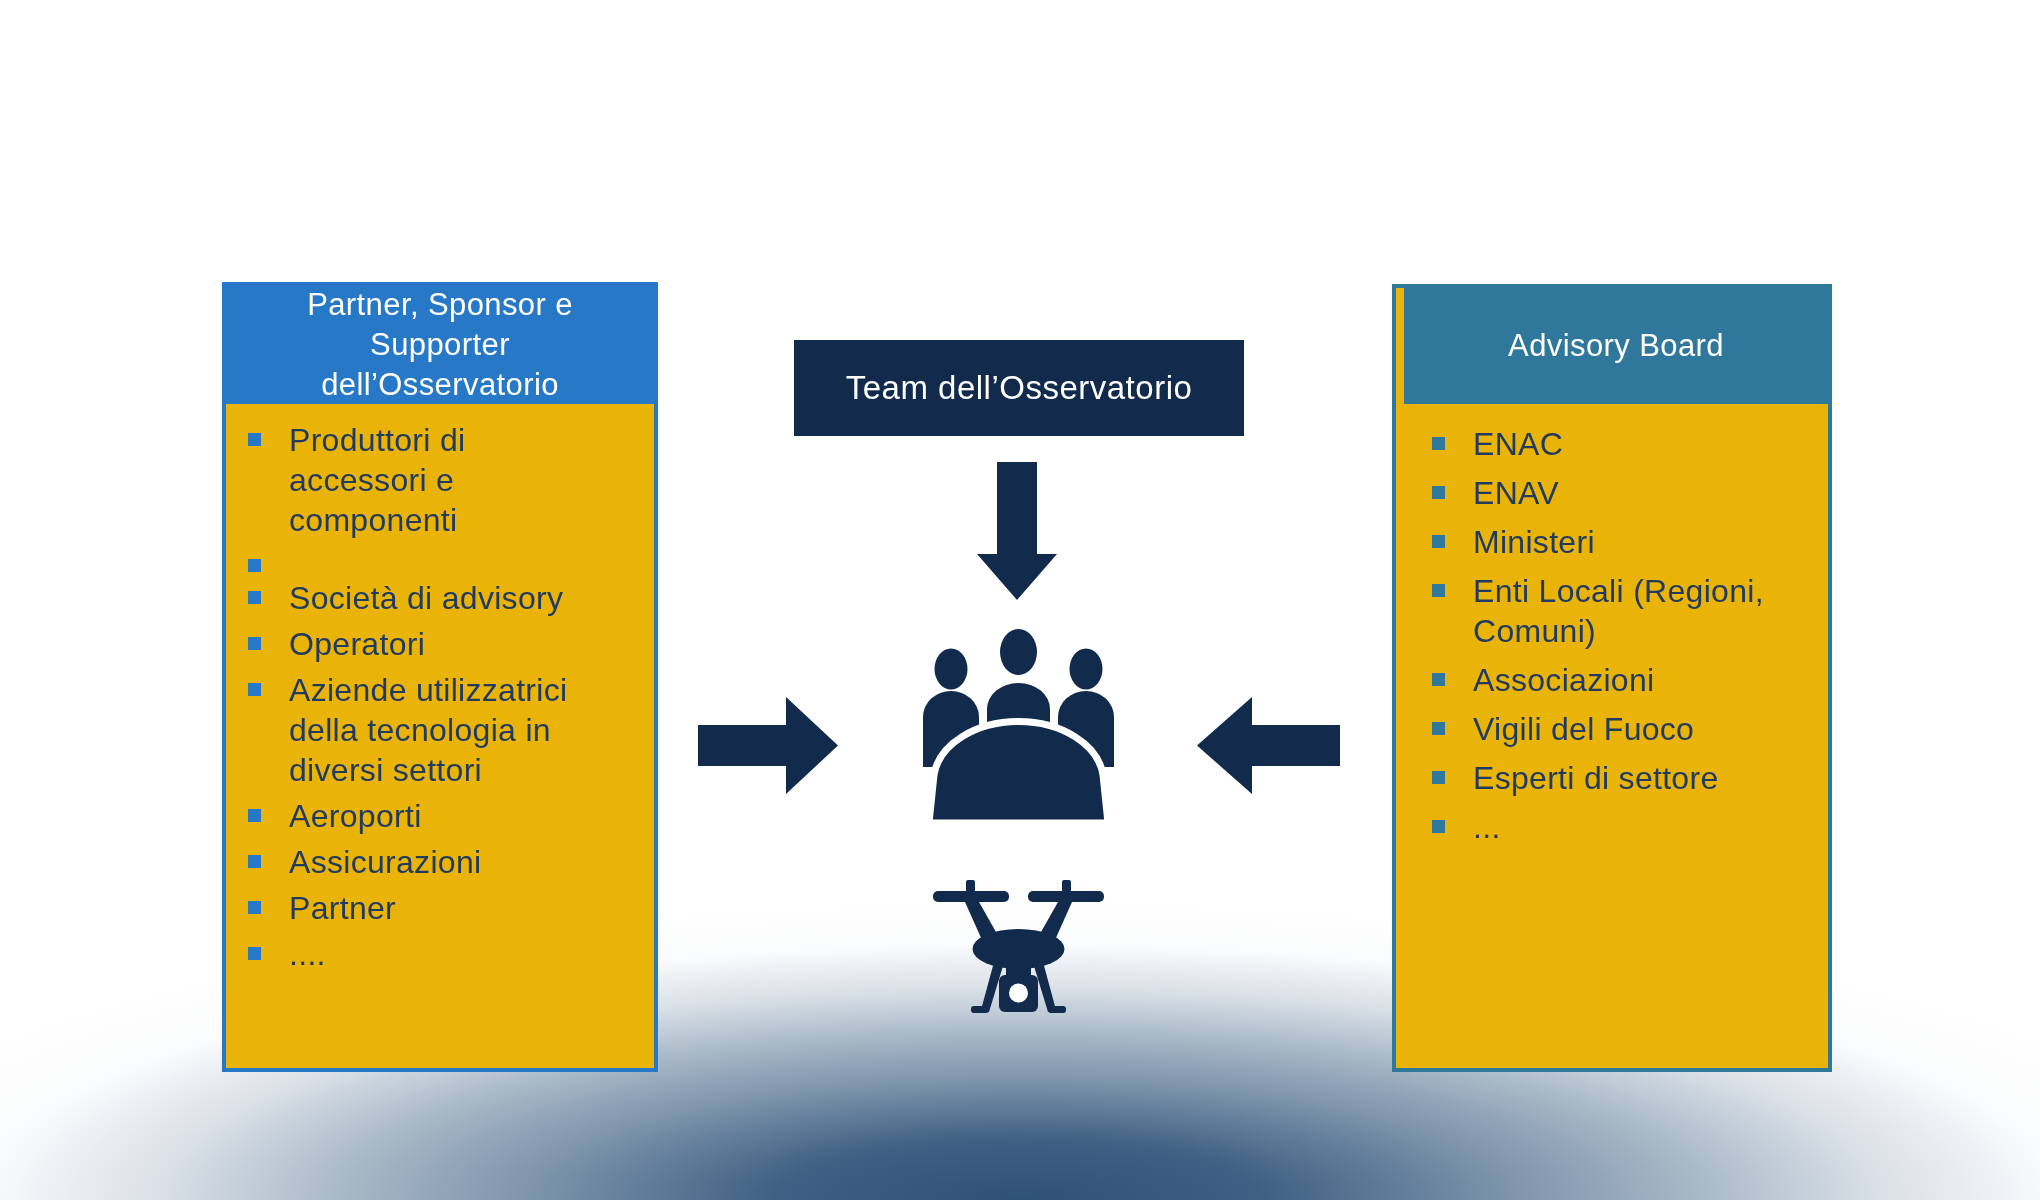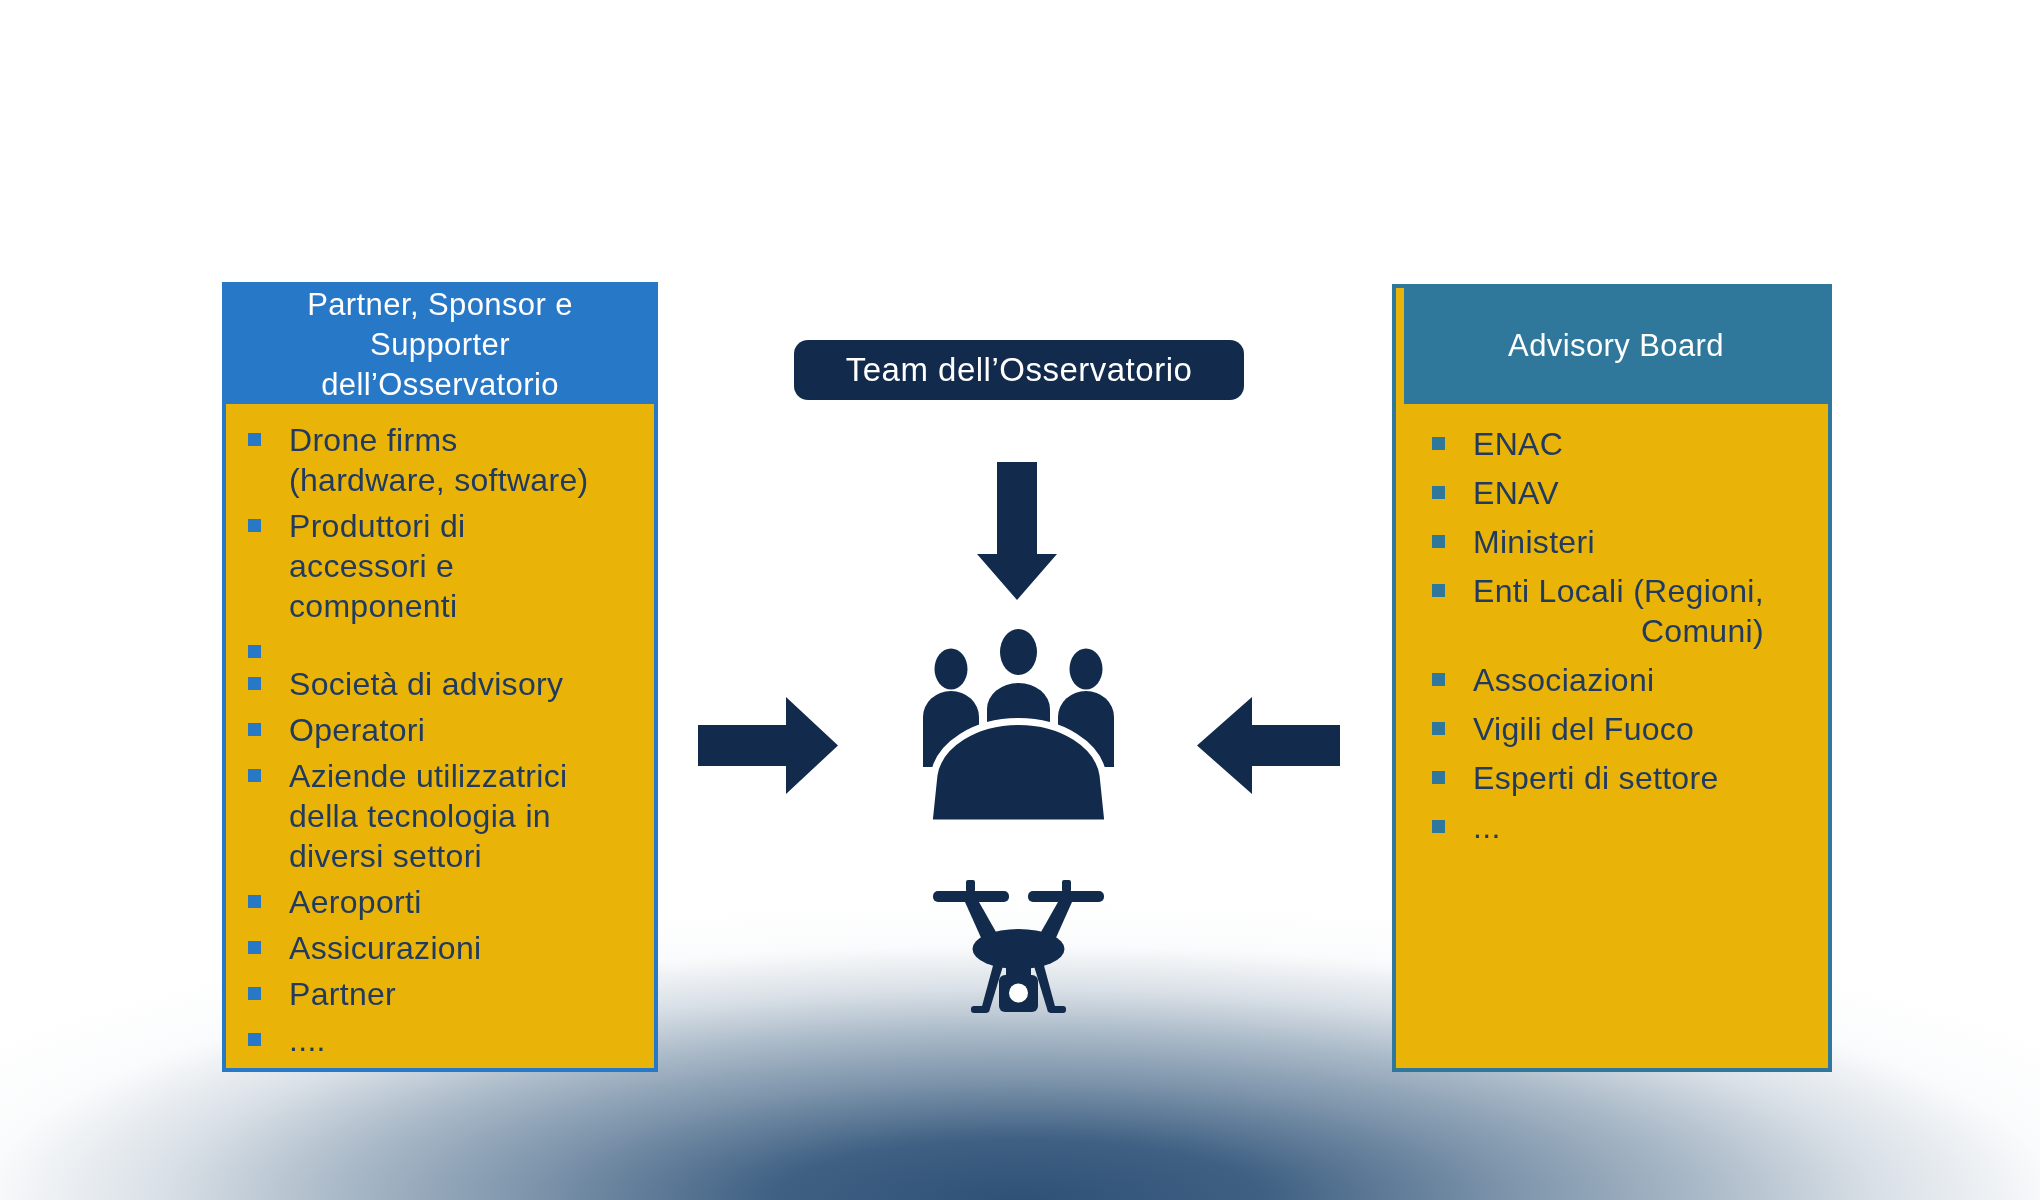--- a/index.html
+++ b/index.html
@@ -52,36 +52,36 @@
   }
   .panel.left ul{padding:16px 14px 0 22px;}
   .panel.right ul{padding:20px 14px 0 28px;}
   .panel li{
     display:flex;align-items:flex-start;
     color:var(--text);
     font-size:32px;line-height:40px;
     letter-spacing:0.3px;
   }
   .panel.left li{margin-bottom:6px;}
-  .panel.right li{margin-bottom:9px;text-align:right;}
+  .panel.right li{margin-bottom:9px;}
   .bullet{
     flex:0 0 auto;
     width:13px;height:13px;
     margin:13px 28px 0 0;
   }
   .panel.left .bullet{background:var(--left-accent);}
   .panel.right .bullet{background:var(--right-accent);}
   .panel li span{white-space:pre-line;}
   .team-box{
     position:absolute;
-    left:794px; top:340px; width:450px; height:60px;
+    left:794px; top:340px; width:450px; height:96px;
     background:var(--navy);
     display:flex;align-items:center;justify-content:center;
     color:#ffffff;
-    font-size:33px;letter-spacing:0.5px;font-weight:500;border-radius:14px;
+    font-size:33px;letter-spacing:0.5px;font-weight:500;
   }
   .icon{position:absolute;}
   .icon svg{display:block;width:100%;height:100%;}
   .ink{fill:var(--navy);}
   .icon-down-arrow{left:977px;top:462px;width:80px;height:138px;}
   .icon-right-arrow{left:698px;top:697px;width:140px;height:97px;}
   .icon-left-arrow{left:1197px;top:697px;width:143px;height:97px;}
   .icon-team{left:913px;top:627px;width:211px;height:196px;}
   .icon-drone{left:930px;top:876px;width:177px;height:142px;}
 </style>
@@ -90,25 +90,20 @@
 
 <div class="canvas">
 
   <div class="glow"></div>
 
   <section class="panel left">
     <header>Partner, Sponsor e
 Supporter
 dell’Osservatorio</header>
     <ul>
-        <li>
-          <span class="bullet"></span>
-          <span>Drone firms
-(hardware, software)</span>
-        </li>
         <li>
           <span class="bullet"></span>
           <span>Produttori di
 accessori e
 componenti</span>
         </li>
         <li>
           <span class="bullet"></span>
         </li>
         <li>

